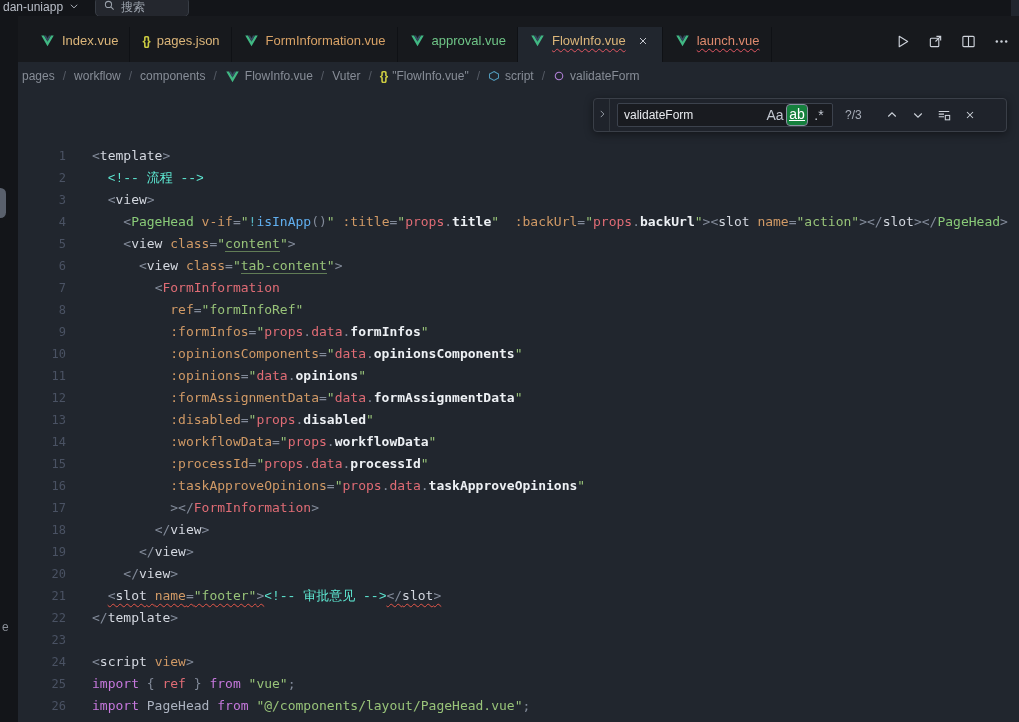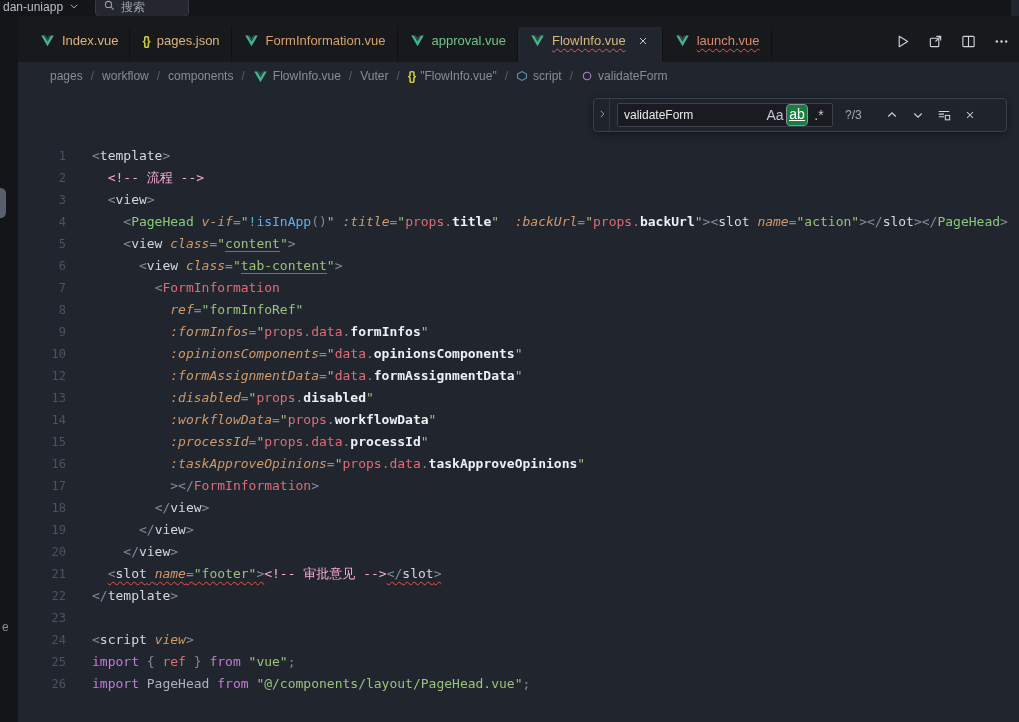--- a/index.html
+++ b/index.html
@@ -33,46 +33,46 @@
                    text-underline-offset:3px; text-decoration-skip-ink:none; }
   .tab-close { display:flex; align-items:center; justify-content:center; width:16px; height:16px;
                margin-left:2px; border-radius:3px; cursor:pointer; }
   .ticon { display:flex; align-items:center; }
   .json-ic { color:#cbcb41; font-weight:bold; font-size:12px; letter-spacing:-1px; }
   #tab-actions { display:flex; align-items:center; gap:13px; align-self:center; margin-top:8px; padding-right:8px; }
   .action-btn { display:flex; align-items:center; justify-content:center; width:20px; height:20px; cursor:pointer; }
 
   
   .breadcrumbs { height:28px; background:#21262e; display:flex; align-items:center; gap:8px;
-                 padding-left:32px; font-size:12px; color:#878d97; white-space:nowrap; }
+                 padding-left:4px; font-size:12px; color:#878d97; white-space:nowrap; }
   .crumb { display:flex; align-items:center; gap:5px; cursor:pointer; }
   .crumb-sep { color:#565c66; }
   .cicon { display:flex; align-items:center; }
 
   
   .editor { flex:1; position:relative; background:#21262e; overflow:hidden;
             font-family:"DejaVu Sans Mono", monospace; font-size:13px; }
   #code { padding-top:55px; }
   .cl { display:flex; height:22px; line-height:22px; white-space:pre; }
   .ln { flex:none; width:48px; text-align:right; color:#4a5263; font-size:12px; }
   .cd { margin-left:26px; white-space:pre; }
 
   .tk-p    { color:#828a99; }
   .tk-tag  { color:#d4d8e0; }
   .tk-cg   { color:#89ca78; }
   .tk-cr   { color:#e06c75; }
-  .tk-attr { color:#d19a66;font-style:italic; }
+  .tk-attr { color:#d19a66; }
   .tk-str  { color:#98c379; }
   .tk-strl { color:#98c379; border-bottom:1px solid rgba(152,195,121,.55); }
   .tk-var  { color:#e06c75; }
   .tk-prop { color:#edf0f4; font-weight:bold; }
   .tk-fn   { color:#61afef; }
   .tk-op   { color:#56b6c2; }
   .tk-kw   { color:#c678dd; }
-  .tk-cmt  { color:#f9a8d4; }
+  .tk-cmt  { color:#5eead4;font-family:Liberation Mono, monospace; }
   .tk-txt  { color:#abb2bf; }
   .tk-sqg  { text-decoration:underline wavy #e45649; text-decoration-thickness:1px;
              text-underline-offset:3px; text-decoration-skip-ink:none; }
 
   
   .find-widget { position:absolute; top:8px; right:12px; width:414px; height:34px; background:#1f232b;
                  border:1px solid #3a3f48; border-radius:4px; box-shadow:0 2px 8px rgba(0,0,0,.45);
                  display:flex; align-items:center; z-index:10; font-family:"Liberation Sans", sans-serif; }
   .fw-toggle-strip { width:16px; height:100%; display:flex; align-items:center; justify-content:center;
                      border-right:1px solid #33383f; cursor:pointer; }
@@ -310,20 +310,21 @@
           <div class="cl"><span class="ln">1</span><span class="cd"><span class="tk-p">&lt;</span><span class="tk-tag">template</span><span class="tk-p">&gt;</span></span></div>
           <div class="cl"><span class="ln">2</span><span class="cd">  <span class="tk-cmt">&lt;!-- 流程 --&gt;</span></span></div>
           <div class="cl"><span class="ln">3</span><span class="cd">  <span class="tk-p">&lt;</span><span class="tk-tag">view</span><span class="tk-p">&gt;</span></span></div>
           <div class="cl"><span class="ln">4</span><span class="cd">    <span class="tk-p">&lt;</span><span class="tk-cg">PageHead</span><span class="tk-txt"> </span><span class="tk-attr">v-if</span><span class="tk-p">=</span><span class="tk-str">"</span><span class="tk-op">!</span><span class="tk-fn">isInApp</span><span class="tk-p">()</span><span class="tk-str">"</span><span class="tk-txt"> </span><span class="tk-attr">:title</span><span class="tk-p">=</span><span class="tk-str">"</span><span class="tk-var">props</span><span class="tk-p">.</span><span class="tk-prop">title</span><span class="tk-str">"</span><span class="tk-txt">  </span><span class="tk-attr">:backUrl</span><span class="tk-p">=</span><span class="tk-str">"</span><span class="tk-var">props</span><span class="tk-p">.</span><span class="tk-prop">backUrl</span><span class="tk-str">"</span><span class="tk-p">&gt;&lt;</span><span class="tk-tag">slot</span><span class="tk-txt"> </span><span class="tk-attr">name</span><span class="tk-p">=</span><span class="tk-str">"action"</span><span class="tk-p">&gt;&lt;/</span><span class="tk-tag">slot</span><span class="tk-p">&gt;&lt;/</span><span class="tk-cg">PageHead</span><span class="tk-p">&gt;</span></span></div>
           <div class="cl"><span class="ln">5</span><span class="cd">    <span class="tk-p">&lt;</span><span class="tk-tag">view</span><span class="tk-txt"> </span><span class="tk-attr">class</span><span class="tk-p">=</span><span class="tk-str">"</span><span class="tk-strl">content</span><span class="tk-str">"</span><span class="tk-p">&gt;</span></span></div>
           <div class="cl"><span class="ln">6</span><span class="cd">      <span class="tk-p">&lt;</span><span class="tk-tag">view</span><span class="tk-txt"> </span><span class="tk-attr">class</span><span class="tk-p">=</span><span class="tk-str">"</span><span class="tk-strl">tab-content</span><span class="tk-str">"</span><span class="tk-p">&gt;</span></span></div>
           <div class="cl"><span class="ln">7</span><span class="cd">        <span class="tk-p">&lt;</span><span class="tk-cr">FormInformation</span></span></div>
           <div class="cl"><span class="ln">8</span><span class="cd">          <span class="tk-attr">ref</span><span class="tk-p">=</span><span class="tk-str">"formInfoRef"</span></span></div>
           <div class="cl"><span class="ln">9</span><span class="cd">          <span class="tk-attr">:formInfos</span><span class="tk-p">=</span><span class="tk-str">"</span><span class="tk-var">props</span><span class="tk-p">.</span><span class="tk-var">data</span><span class="tk-p">.</span><span class="tk-prop">formInfos</span><span class="tk-str">"</span></span></div>
           <div class="cl"><span class="ln">10</span><span class="cd">          <span class="tk-attr">:opinionsComponents</span><span class="tk-p">=</span><span class="tk-str">"</span><span class="tk-var">data</span><span class="tk-p">.</span><span class="tk-prop">opinionsComponents</span><span class="tk-str">"</span></span></div>
+          <div class="cl"><span class="ln">11</span><span class="cd">          <span class="tk-attr">:opinions</span><span class="tk-p">=</span><span class="tk-str">"</span><span class="tk-var">data</span><span class="tk-p">.</span><span class="tk-prop">opinions</span><span class="tk-str">"</span></span></div>
           <div class="cl"><span class="ln">12</span><span class="cd">          <span class="tk-attr">:formAssignmentData</span><span class="tk-p">=</span><span class="tk-str">"</span><span class="tk-var">data</span><span class="tk-p">.</span><span class="tk-prop">formAssignmentData</span><span class="tk-str">"</span></span></div>
           <div class="cl"><span class="ln">13</span><span class="cd">          <span class="tk-attr">:disabled</span><span class="tk-p">=</span><span class="tk-str">"</span><span class="tk-var">props</span><span class="tk-p">.</span><span class="tk-prop">disabled</span><span class="tk-str">"</span></span></div>
           <div class="cl"><span class="ln">14</span><span class="cd">          <span class="tk-attr">:workflowData</span><span class="tk-p">=</span><span class="tk-str">"</span><span class="tk-var">props</span><span class="tk-p">.</span><span class="tk-prop">workflowData</span><span class="tk-str">"</span></span></div>
           <div class="cl"><span class="ln">15</span><span class="cd">          <span class="tk-attr">:processId</span><span class="tk-p">=</span><span class="tk-str">"</span><span class="tk-var">props</span><span class="tk-p">.</span><span class="tk-var">data</span><span class="tk-p">.</span><span class="tk-prop">processId</span><span class="tk-str">"</span></span></div>
           <div class="cl"><span class="ln">16</span><span class="cd">          <span class="tk-attr">:taskApproveOpinions</span><span class="tk-p">=</span><span class="tk-str">"</span><span class="tk-var">props</span><span class="tk-p">.</span><span class="tk-var">data</span><span class="tk-p">.</span><span class="tk-prop">taskApproveOpinions</span><span class="tk-str">"</span></span></div>
           <div class="cl"><span class="ln">17</span><span class="cd">          <span class="tk-p">&gt;&lt;/</span><span class="tk-cr">FormInformation</span><span class="tk-p">&gt;</span></span></div>
           <div class="cl"><span class="ln">18</span><span class="cd">        <span class="tk-p">&lt;/</span><span class="tk-tag">view</span><span class="tk-p">&gt;</span></span></div>
           <div class="cl"><span class="ln">19</span><span class="cd">      <span class="tk-p">&lt;/</span><span class="tk-tag">view</span><span class="tk-p">&gt;</span></span></div>
           <div class="cl"><span class="ln">20</span><span class="cd">    <span class="tk-p">&lt;/</span><span class="tk-tag">view</span><span class="tk-p">&gt;</span></span></div>
           <div class="cl"><span class="ln">21</span><span class="cd">  <span class="tk-p tk-sqg">&lt;</span><span class="tk-tag tk-sqg">slot</span><span class="tk-txt tk-sqg"> </span><span class="tk-attr tk-sqg">name</span><span class="tk-p tk-sqg">=</span><span class="tk-str tk-sqg">"footer"</span><span class="tk-p tk-sqg">&gt;</span><span class="tk-cmt">&lt;!-- 审批意见 --&gt;</span><span class="tk-p tk-sqg">&lt;/</span><span class="tk-tag tk-sqg">slot</span><span class="tk-p tk-sqg">&gt;</span></span></div>

